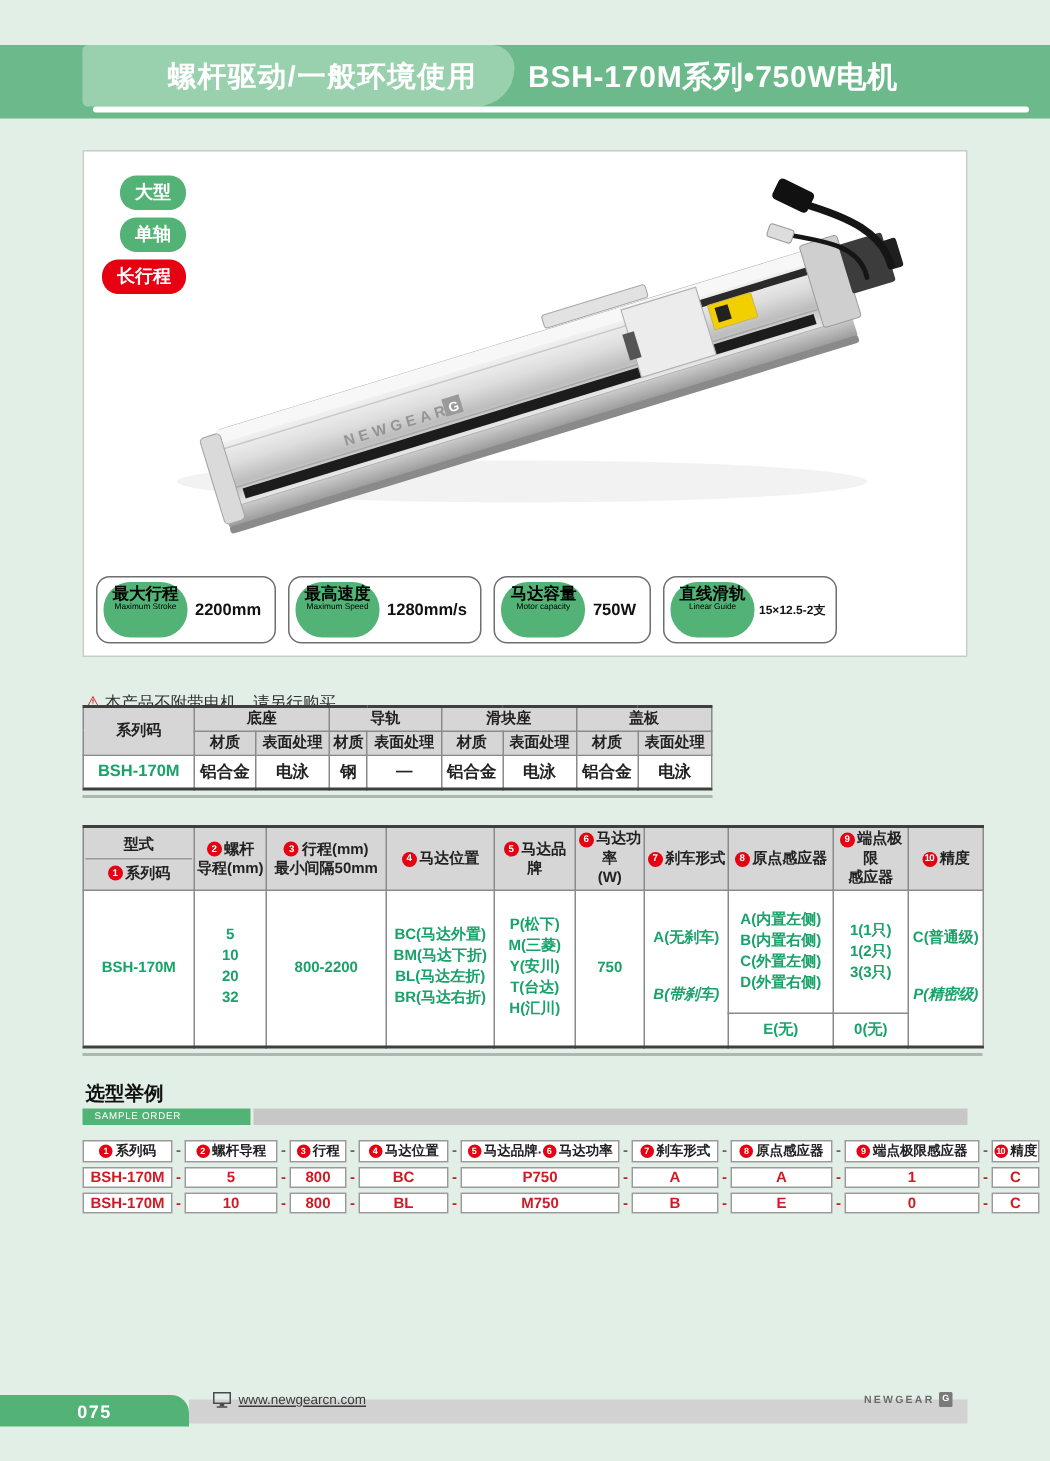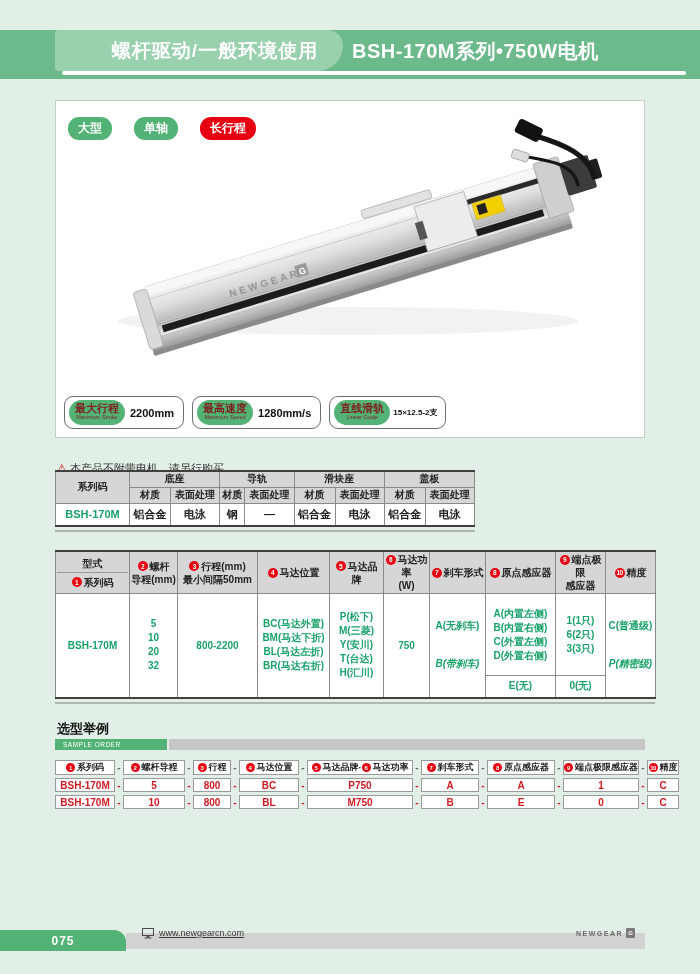--- a/index.html
+++ b/index.html
@@ -9,29 +9,29 @@
   
   .band { position:absolute; left:0; top:30px; width:700px; height:49px; background:#6cb98b; }
   .band-tab { position:absolute; left:55px; top:0; width:288px; height:41px; background:#99d0ae;
               border-radius:4px 18px 30px 4px; display:flex; align-items:center; justify-content:center; }
   .band-tab span { color:#fff; font-size:19px; font-weight:bold; letter-spacing:1px;padding-left:32px; }
   .band-title { position:absolute; left:352px; top:8px; color:#fff; font-size:20px; font-weight:bold; letter-spacing:0.5px; }
   .band-underline { position:absolute; left:62px; right:14px; bottom:4px; height:4px; background:#fff; border-radius:2px; }
 
   
   .img-box { position:absolute; left:55px; top:100px; width:590px; height:338px; background:#fff; border:1px solid #c6ccc7; }
-  .feat-badges { position:absolute; left:12px; top:16px; display:flex; flex-direction:row; gap:22px; z-index:3;align-items:flex-end; }
+  .feat-badges { position:absolute; left:12px; top:16px; display:flex; flex-direction:column; gap:5px; z-index:3;align-items:flex-end; }
   .pill { color:#fff; font-size:12px; font-weight:bold; border-radius:11px; padding:3px 10px; width:max-content; }
   .pill.green { background:#53b377; }
   .pill.red { background:#e60012; }
   .prod-svg { position:absolute; left:22px; top:8px; }
 
   .spec-row { position:absolute; left:8px; bottom:8px; display:flex; gap:8px; }
   .spec-badge { display:flex; align-items:center; background:#fff; border:1px solid #6f6f6f; border-radius:9px; padding:3px 4px; }
-  .spec-label { background:#53b377; border-radius:18px; color:#7f1d1d; text-align:center; padding:2px 6px 5px; min-width:52px; }
+  .spec-label { background:#53b377; border-radius:18px; color:#000000; text-align:center; padding:2px 6px 17px; min-width:52px; }
   .spec-label .zh { font-size:11px; font-weight:bold; line-height:12px; display:block; }
   .spec-label .en { font-size:5.5px; line-height:6px; display:block; }
   .spec-value { font-size:11px; font-weight:bold; color:#111; padding:0 5px; white-space:nowrap; }
   .spec-badge.small .spec-value { font-size:8px; padding:0 3px;text-align:center; }
 
   
   .note { position:absolute; left:57px; top:461px; font-size:11px; color:#333; }
   .note .warn { color:#cc1111; font-size:11px; margin-right:3px; }
 
   
@@ -73,21 +73,21 @@
   .so-bar-gray { position:absolute; left:169px; top:739px; width:476px; height:11px; background:#c7c7c7; }
   .so-table { position:absolute; left:55px; top:760px; display:flex; flex-direction:column; gap:3px; }
   .so-row { display:flex; align-items:center; }
   .so-box { border:1px solid #9a9a9a; background:#fff; height:15px; display:flex; align-items:center;
             justify-content:center; font-weight:bold; white-space:nowrap; }
   .so-head .so-box { font-size:9px; color:#222; }
   .so-data .so-box { font-size:10px; color:#d01b24; height:14px; }
   .so-dash { width:8px; text-align:center; font-size:10px; font-weight:bold; color:#666; flex:none; }
   .so-data .so-dash { color:#d01b24; }
   .w0{width:60px}.w1{width:62px}.w2{width:38px}.w3{width:60px}.w4{width:106px}
-  .w5{width:58px}.w6{width:68px}.w7{width:76px}.w8{width:32px}
+  .w5{width:58px}.w6{width:68px}.w7{width:90px}.w8{width:32px}
   .so-head .cnum { width:9px; height:9px; font-size:6px; }
 
   
   .foot-tab { position:absolute; left:0; top:930px; width:126px; height:21px; background:#53b377;
               border-radius:0 12px 0 0; color:#fff; font-size:12px; font-weight:bold;
               display:flex; align-items:center; justify-content:center; letter-spacing:1px; }
   .foot-bar { position:absolute; left:126px; top:933px; width:519px; height:16px; background:#d2d2d2;
               display:flex; align-items:center; padding:0 10px 16px 16px; }
   .foot-link { font-size:9px; color:#3a3a3a; text-decoration:underline; margin-left:5px; }
   .foot-brand { margin-left:auto; display:flex; align-items:center; gap:3px; }
@@ -165,20 +165,27 @@
         </div>
         <span class="spec-value">2200mm</span>
       </div>
       <div class="spec-badge">
         <div class="spec-label">
           <span class="zh">最高速度</span>
           <span class="en">Maximum Speed</span>
         </div>
         <span class="spec-value">1280mm/s</span>
       </div>
+      <div class="spec-badge">
+        <div class="spec-label">
+          <span class="zh">马达容量</span>
+          <span class="en">Motor capacity</span>
+        </div>
+        <span class="spec-value">750W</span>
+      </div>
       <div class="spec-badge small">
         <div class="spec-label">
           <span class="zh">直线滑轨</span>
           <span class="en">Linear Guide</span>
         </div>
         <span class="spec-value">15×12.5-2支</span>
       </div>
     </div>
   </div>
 
@@ -290,21 +297,21 @@
           <div class="opt gap">B(带刹车)</div>
         </td>
         <td>
           <div class="opt">A(内置左侧)</div>
           <div class="opt">B(内置右侧)</div>
           <div class="opt">C(外置左侧)</div>
           <div class="opt">D(外置右侧)</div>
         </td>
         <td>
           <div class="opt">1(1只)</div>
-          <div class="opt">6(2只)</div>
+          <div class="opt">1(2只)</div>
           <div class="opt">3(3只)</div>
         </td>
         <td rowspan="2">
           <div class="opt">C(普通级)</div>
           <div class="opt gap">P(精密级)</div>
         </td>
       </tr>
       <tr class="sel-sub">
         <td>E(无)</td>
         <td>0(无)</td>

